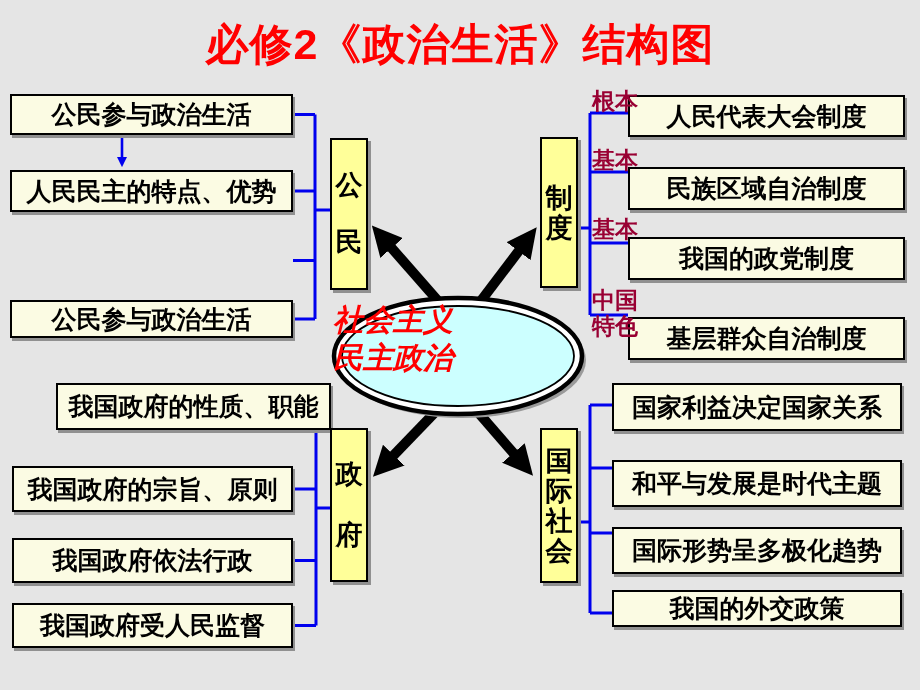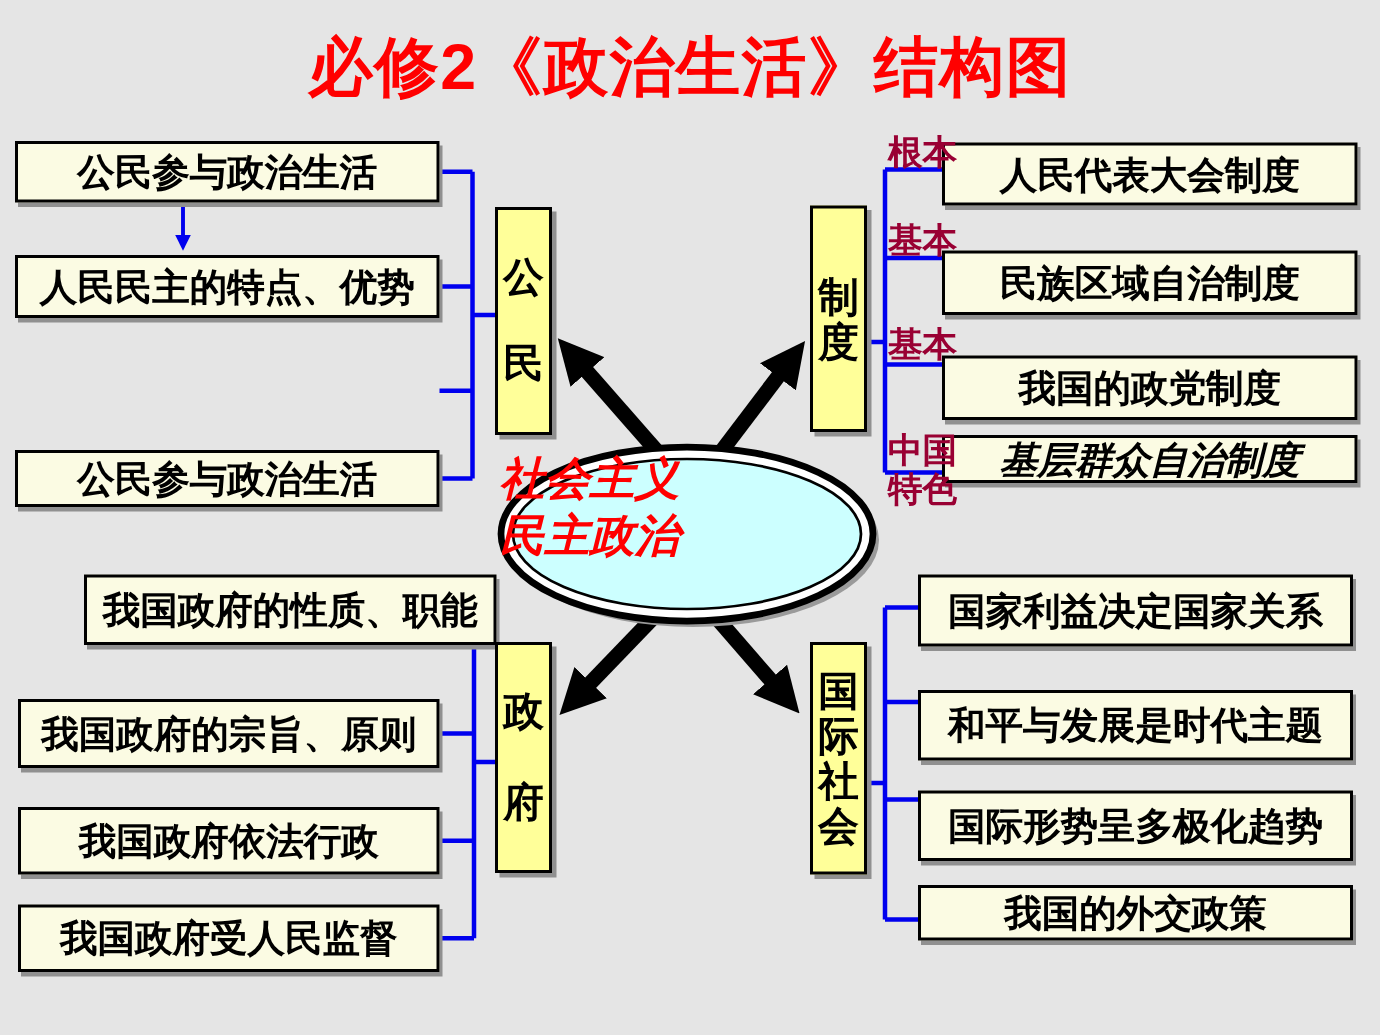--- a/index.html
+++ b/index.html
@@ -77,21 +77,21 @@
   </div>
 
   <div class="tbox" style="left:10px;top:94px;width:283px;height:41px;">公民参与政治生活</div>
   <div class="tbox" style="left:10px;top:170px;width:283px;height:42px;">人民民主的特点、优势</div>
   <div class="tbox" style="left:10px;top:300px;width:283px;height:38px;">公民参与政治生活</div>
   <div class="cat" style="left:330px;top:138px;height:152px;line-height:57px;">公民</div>
 
   <div class="tbox" style="left:628px;top:95px;width:277px;height:42px;">人民代表大会制度</div>
   <div class="tbox" style="left:628px;top:167px;width:277px;height:43px;">民族区域自治制度</div>
   <div class="tbox" style="left:628px;top:237px;width:277px;height:43px;">我国的政党制度</div>
-  <div class="tbox" style="left:628px;top:290px;width:277px;height:32px;font-style:italic;">基层群众自治制度</div>
+  <div class="tbox" style="left:628px;top:317px;width:277px;height:43px;">基层群众自治制度</div>
   <div class="cat" style="left:540px;top:137px;height:151px;line-height:30px;">制度</div>
   <div class="rlabel" style="left:592px;top:88px;">根本</div>
   <div class="rlabel" style="left:592px;top:147px;">基本</div>
   <div class="rlabel" style="left:592px;top:216px;">基本</div>
   <div class="rlabel" style="left:592px;top:287px;">中国特色</div>
 
   <div class="tbox" style="left:12px;top:383px;width:275px;height:47px;margin-left:44px;">我国政府的性质、职能</div>
   <div class="tbox" style="left:12px;top:466px;width:281px;height:46px;">我国政府的宗旨、原则</div>
   <div class="tbox" style="left:12px;top:538px;width:281px;height:45px;">我国政府依法行政</div>
   <div class="tbox" style="left:12px;top:603px;width:281px;height:45px;">我国政府受人民监督</div>

